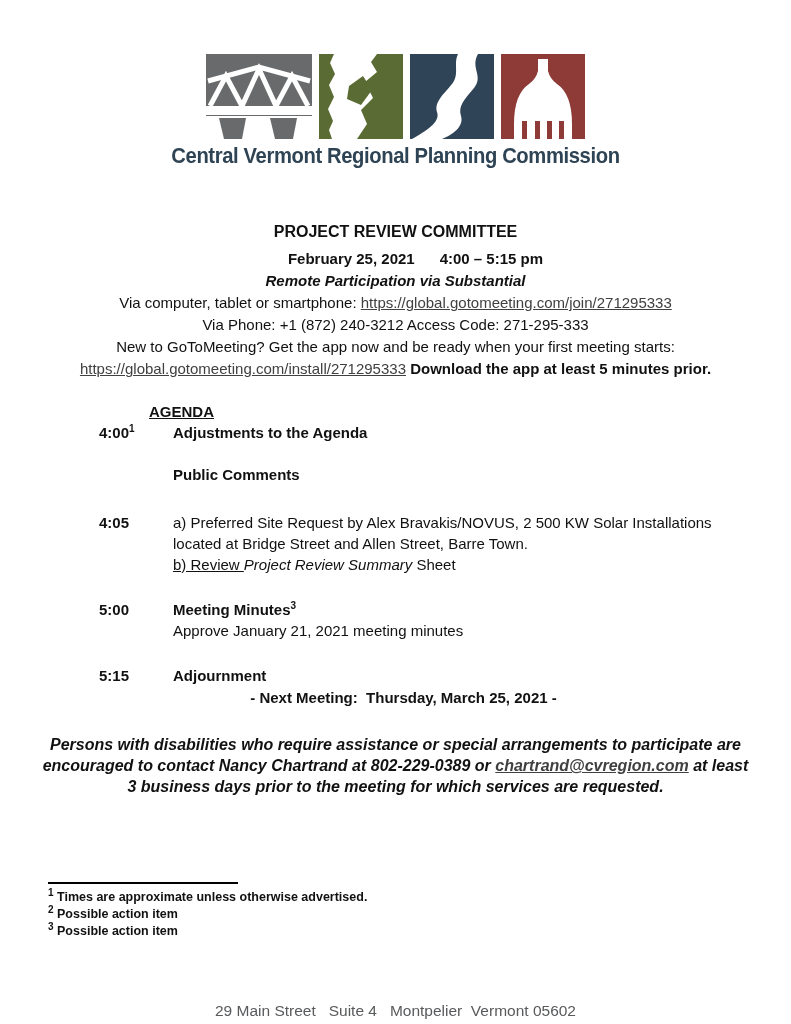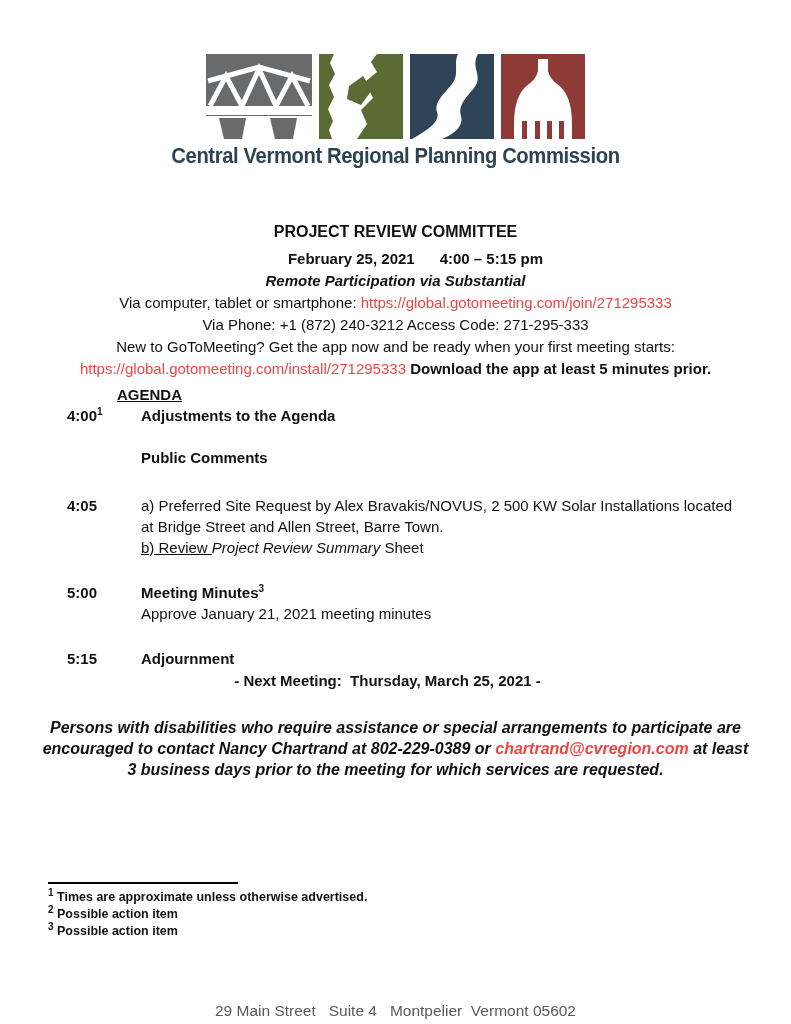--- a/index.html
+++ b/index.html
@@ -26,24 +26,24 @@
     letter-spacing: -0.4px;
     transform: scaleX(0.94);
     transform-origin: center;
     white-space: pre;
   }
   
   .doc-header { margin-top: 50px; text-align: center; line-height: 22px; font-size: 15px; }
   .doc-title { font-size: 16px; font-weight: 700; line-height: 26px; margin-bottom: 3px; }
   .doc-datetime { font-weight: 700; white-space: pre; padding-left: 40px; }
   .doc-remote { font-weight: 700; font-style: italic; }
-  a.link { color: #ef4444; cursor: pointer; }
+  a.link { color: #404040; text-decoration: underline; cursor: pointer; }
   .bold-note { font-weight: 700; white-space: pre-wrap; }
   
-  .agenda { margin-top: 4px; padding-left: 32px; padding-right: 48px; font-size: 15px; line-height: 21px; }
+  .agenda { margin-top: 21px; padding-left: 64px; padding-right: 48px; font-size: 15px; line-height: 21px; }
   .agenda-heading {
     margin-left: 85px;
     font-weight: 700;
     text-decoration: underline;
     display: inline-block;
   }
   .agenda-row { display: flex; padding-left: 35px; gap: 24px; }
   .agenda-time { width: 50px; font-weight: 700; flex-shrink: 0; white-space: pre; }
   .agenda-body { flex: 1; max-width: 600px; }
   .agenda-title { font-weight: 700; }

